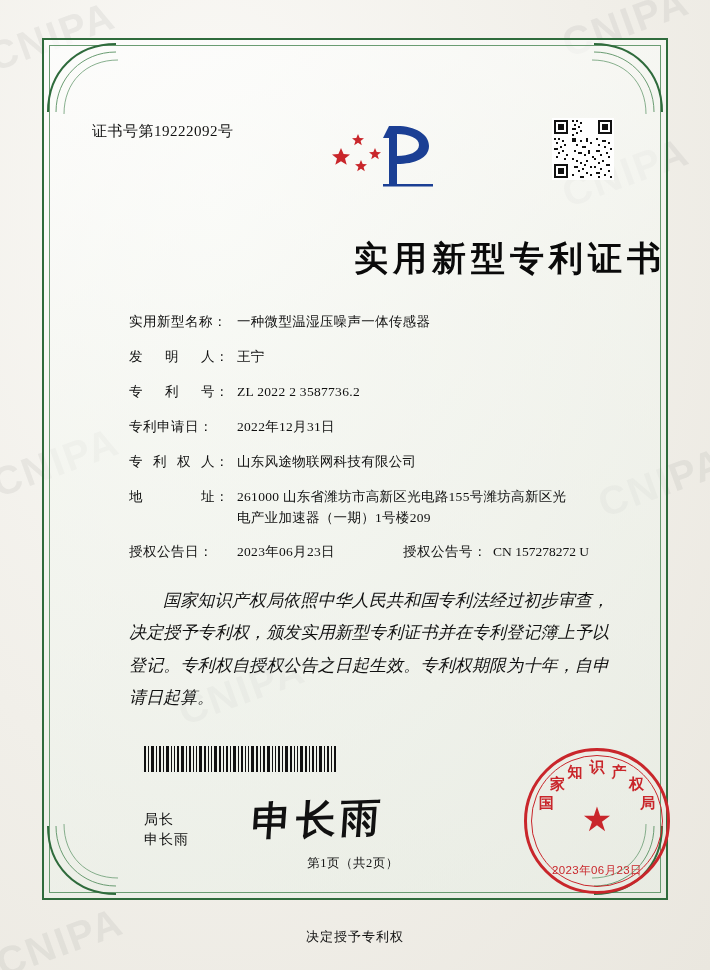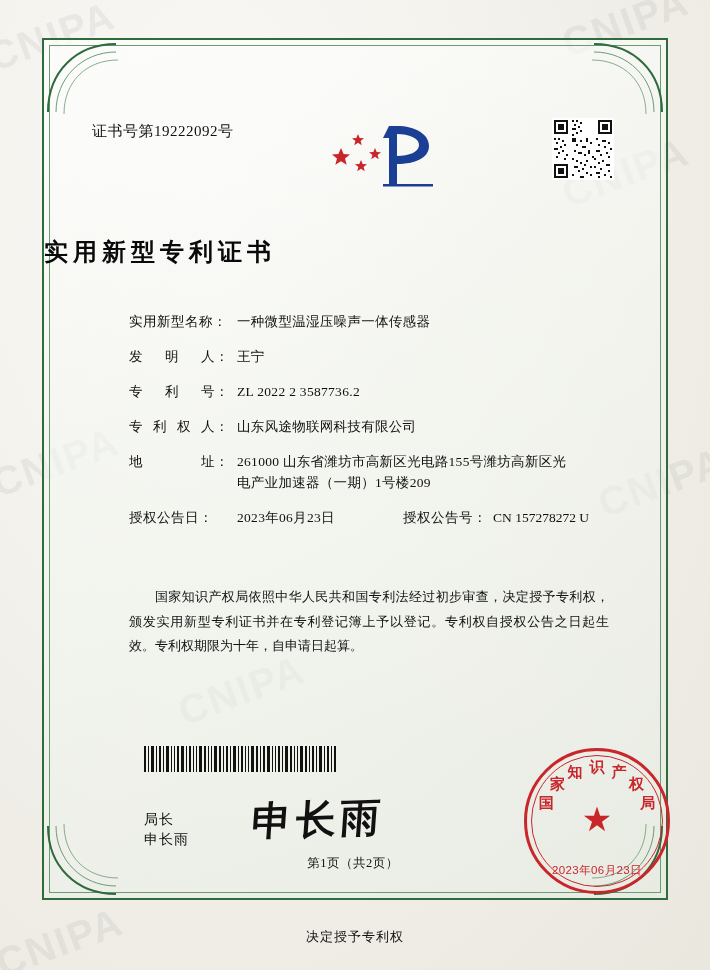--- a/index.html
+++ b/index.html
@@ -95,23 +95,23 @@
     right: 52px;
     top: 78px;
     width: 62px;
     height: 62px;
   }
 
   #title {
     position: absolute;
     left: 0; right: 0;
     top: 196px;
-    text-align: left;
+    text-align: right;
     font-family: "Liberation Serif", serif;
-    font-size: 24px;
+    font-size: 34px;
     font-weight: bold;
     letter-spacing: 5px;
     color: #0a0a0a;
   }
 
   
   #fields {
     position: absolute;
     left: 85px;
     top: 272px;
@@ -152,24 +152,25 @@
     margin-left: 16px;
   }
   .row.dual .value2 { flex: 1; }
 
   
   #paras {
     position: absolute;
     left: 85px;
     top: 545px;
     width: 480px;
-    font-size: 13px;
+    font-size: 17px;
     line-height: 1.9;
     color: #111;
     text-align: justify;
+    font-style: italic;
   }
   #paras p {
     margin: 0 0 10px 0;
     text-indent: 2em;
   }
 
   
   #barcode {
     position: absolute;
     left: 100px;
@@ -438,20 +439,24 @@
 
         <div class="row">
           <div class="label spread">
             <span>专</span>
             <span>利</span>
             <span>号：</span>
           </div>
           <div class="value">ZL 2022 2 3587736.2</div>
         </div>
 
+        <div class="row">
+          <div class="label">专利申请日：</div>
+          <div class="value">2022年12月31日</div>
+        </div>
 
         <div class="row">
           <div class="label spread">
             <span>专</span>
             <span>利</span>
             <span>权</span>
             <span>人：</span>
           </div>
           <div class="value">山东风途物联网科技有限公司</div>
         </div>

